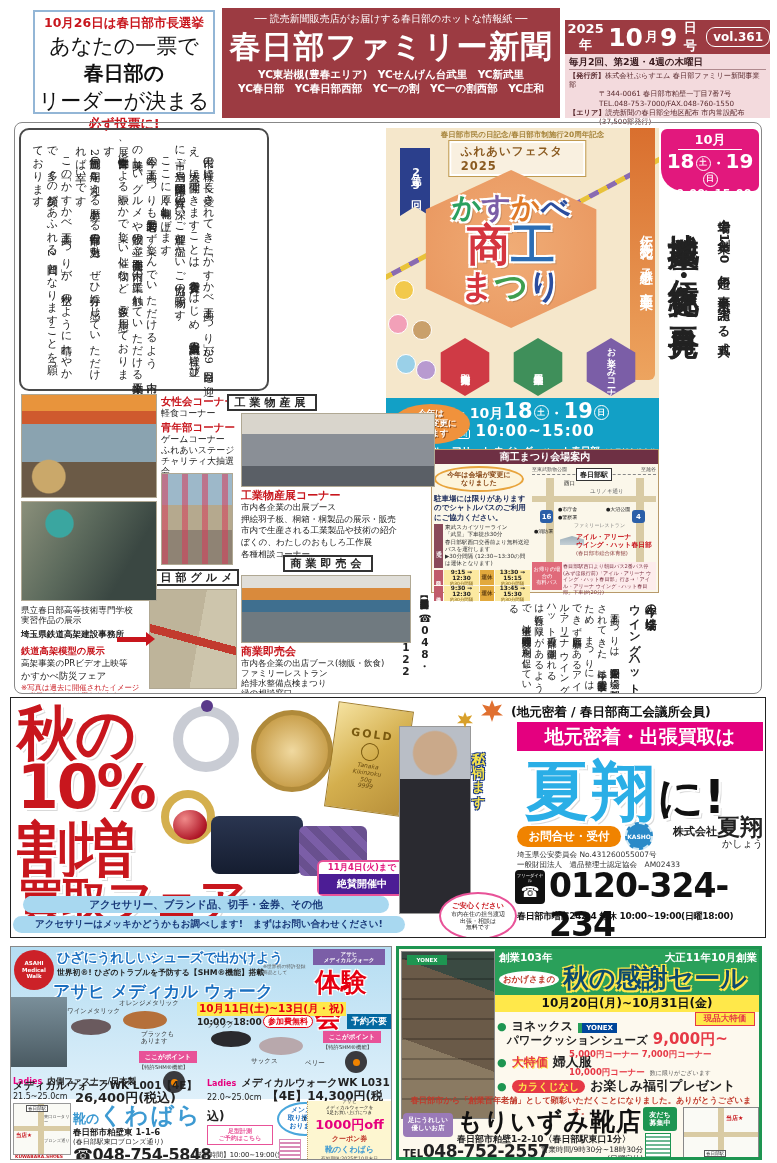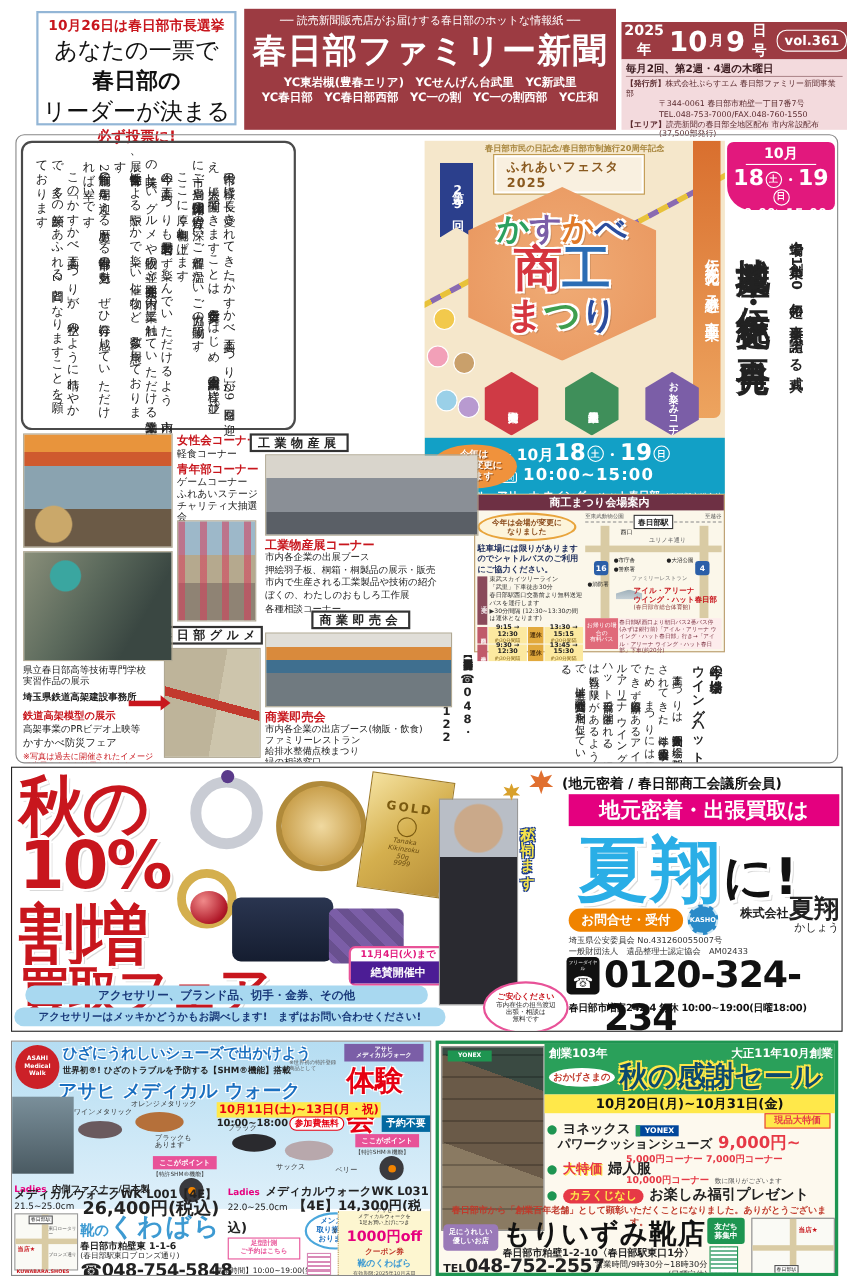--- a/index.html
+++ b/index.html
@@ -369,21 +369,21 @@
   <div class="abs" style="left:128px;top:117px;font-size:5.3px;color:#333">【特許SHM®機能】</div>
   <div class="abs" style="left:152px;top:124px;width:22px;height:22px;border-radius:50%;background:#3a3a3e"></div>
   <div class="abs" style="left:160px;top:132px;width:7px;height:7px;border-radius:50%;background:#f08300"></div>
 
   <div class="abs" style="left:2px;top:122px">
     <span class="b" style="font-size:8px;color:#e6007e">Ladies</span>
     <span class="b" style="font-size:8.5px">内側ファスナー/日本製</span>
   </div>
   <div class="abs b" style="left:2px;top:132px;font-size:10.5px">メディカルウォークWK L001【4E】</div>
   <div class="abs" style="left:2px;top:145px;font-size:8px">21.5~25.0cm</div>
-  <div class="abs b" style="left:64px;top:142px;font-size:16px">26,400円(税込)</div>
+  <div class="abs b" style="left:64px;top:142px;font-size:13px">26,400円(税込)</div>
 
   <div class="abs" style="left:200px;top:84px;width:40px;height:16px;border-radius:50%;background:#2a2a2e"></div>
   <div class="abs" style="left:196px;top:74px;font-size:6.5px;color:#333">ブラック</div>
   <div class="abs" style="left:248px;top:90px;width:44px;height:18px;border-radius:50%;background:#b8a8ac"></div>
   <div class="abs" style="left:240px;top:110px;font-size:6.5px;color:#333">サックス</div>
   <div class="abs" style="left:294px;top:112px;font-size:6.5px;color:#333">ベリー</div>
   <div class="abs c b" style="left:312px;top:84px;width:58px;height:12px;background:#e85298;color:#fff;font-size:6.5px">ここがポイント</div>
   <div class="abs" style="left:312px;top:97px;font-size:5.3px;color:#333">【特許SHM®機能】</div>
   <div class="abs" style="left:334px;top:104px;width:22px;height:22px;border-radius:50%;background:#3a3a3e"></div>
   <div class="abs" style="left:342px;top:112px;width:7px;height:7px;border-radius:50%;background:#f08300"></div>

